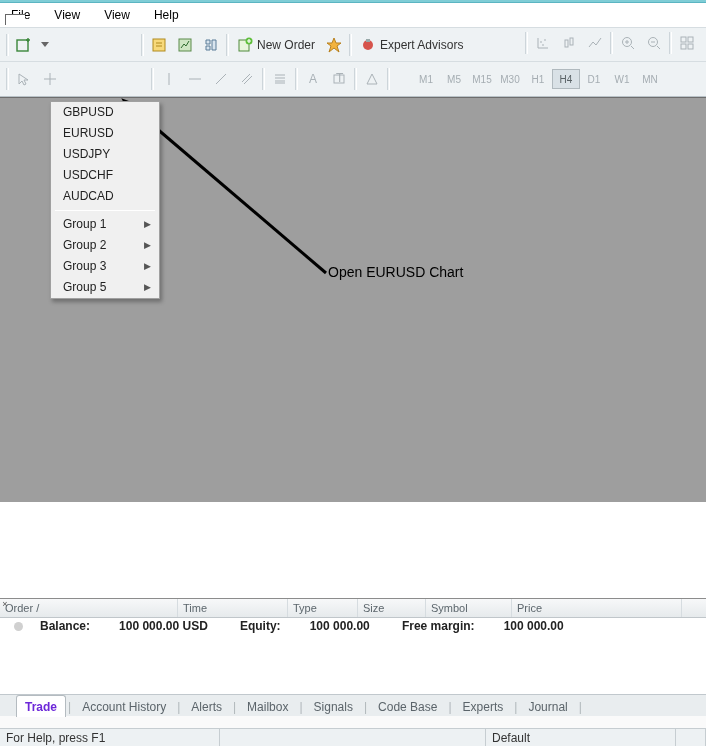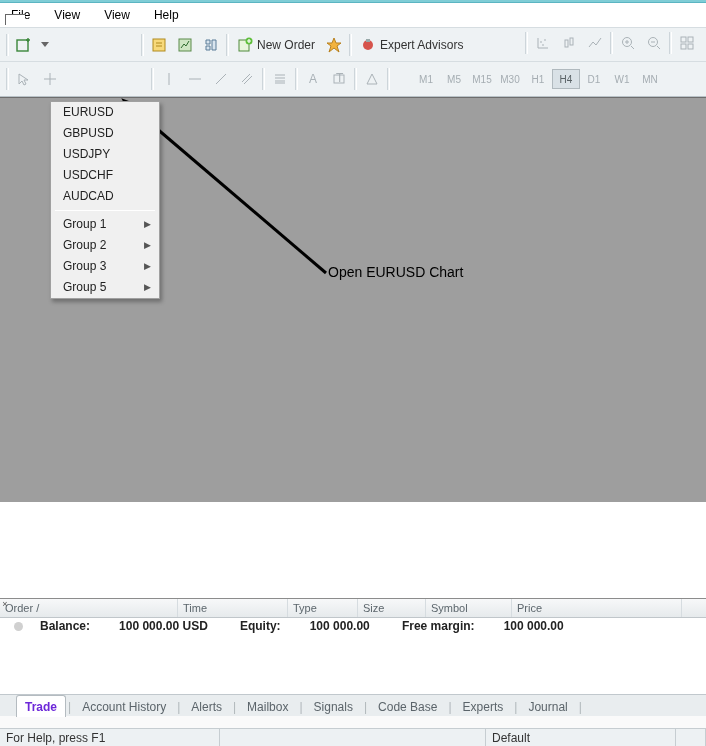--- a/index.html
+++ b/index.html
@@ -222,22 +222,22 @@
         <div class="tf-btn">D1</div>
         <div class="tf-btn">W1</div>
         <div class="tf-btn">MN</div>
       </div>
   </div>
 </div>
 
 <div class="workspace">
 
   <div class="ctx-menu" id="ctx-menu">
+      <div class="ctx-item">GBPUSD</div>
       <div class="ctx-item">EURUSD</div>
-      <div class="ctx-item">GBPUSD</div>
       <div class="ctx-item">USDJPY</div>
       <div class="ctx-item">USDCHF</div>
       <div class="ctx-item">AUDCAD</div>
       <div class="ctx-divider"></div>
       <div class="ctx-item">
         <span>Group 1</span>
         <span class="arrow">▶</span>
       </div>
       <div class="ctx-item">
         <span>Group 2</span>

